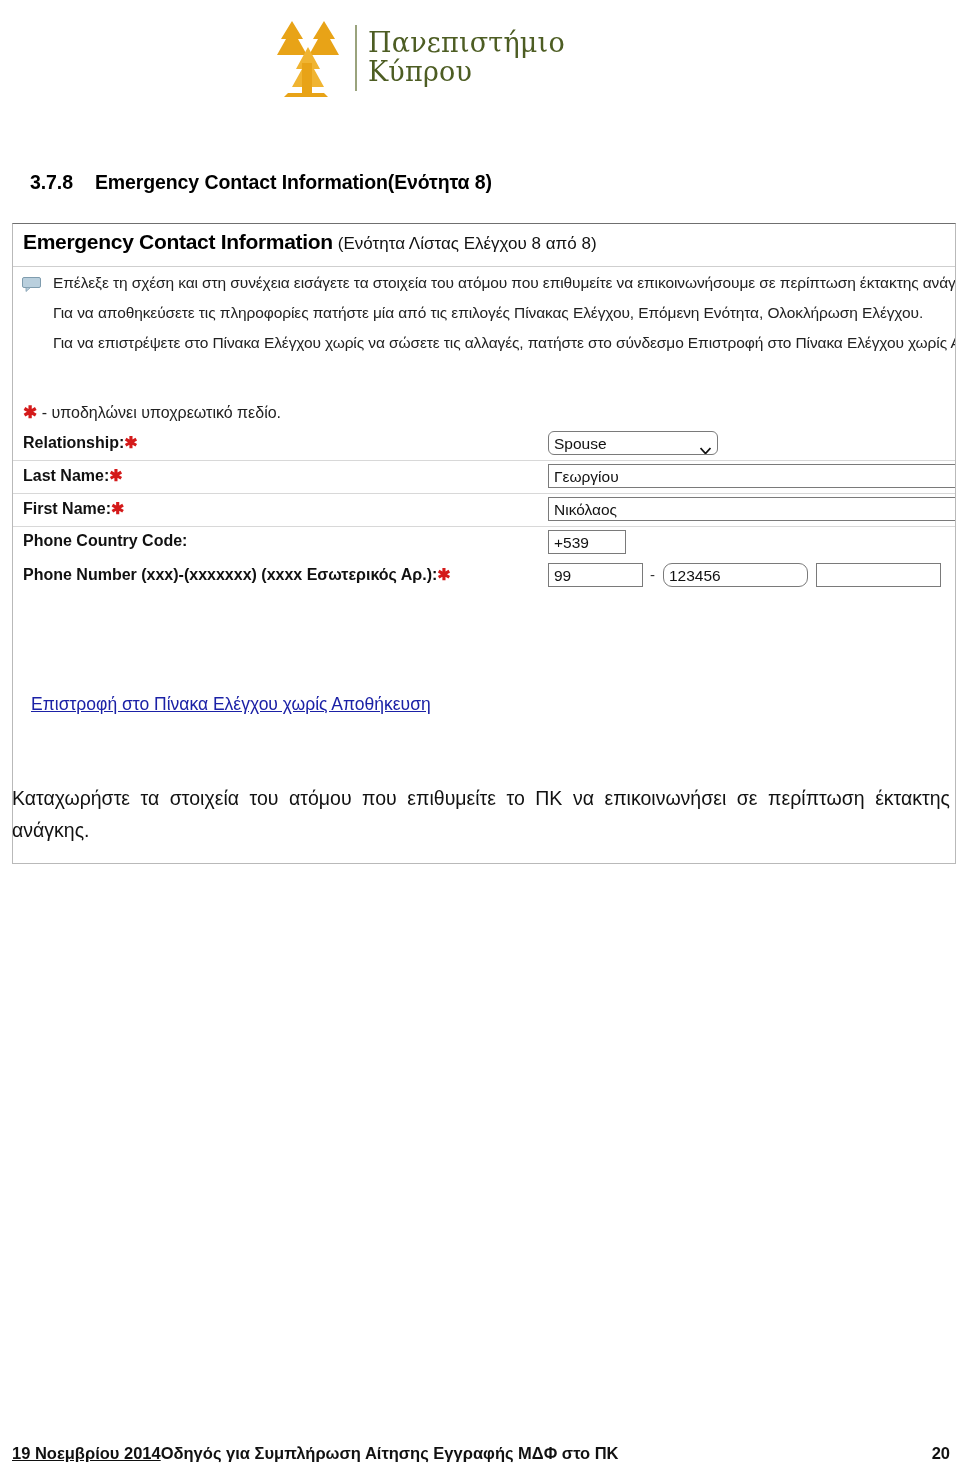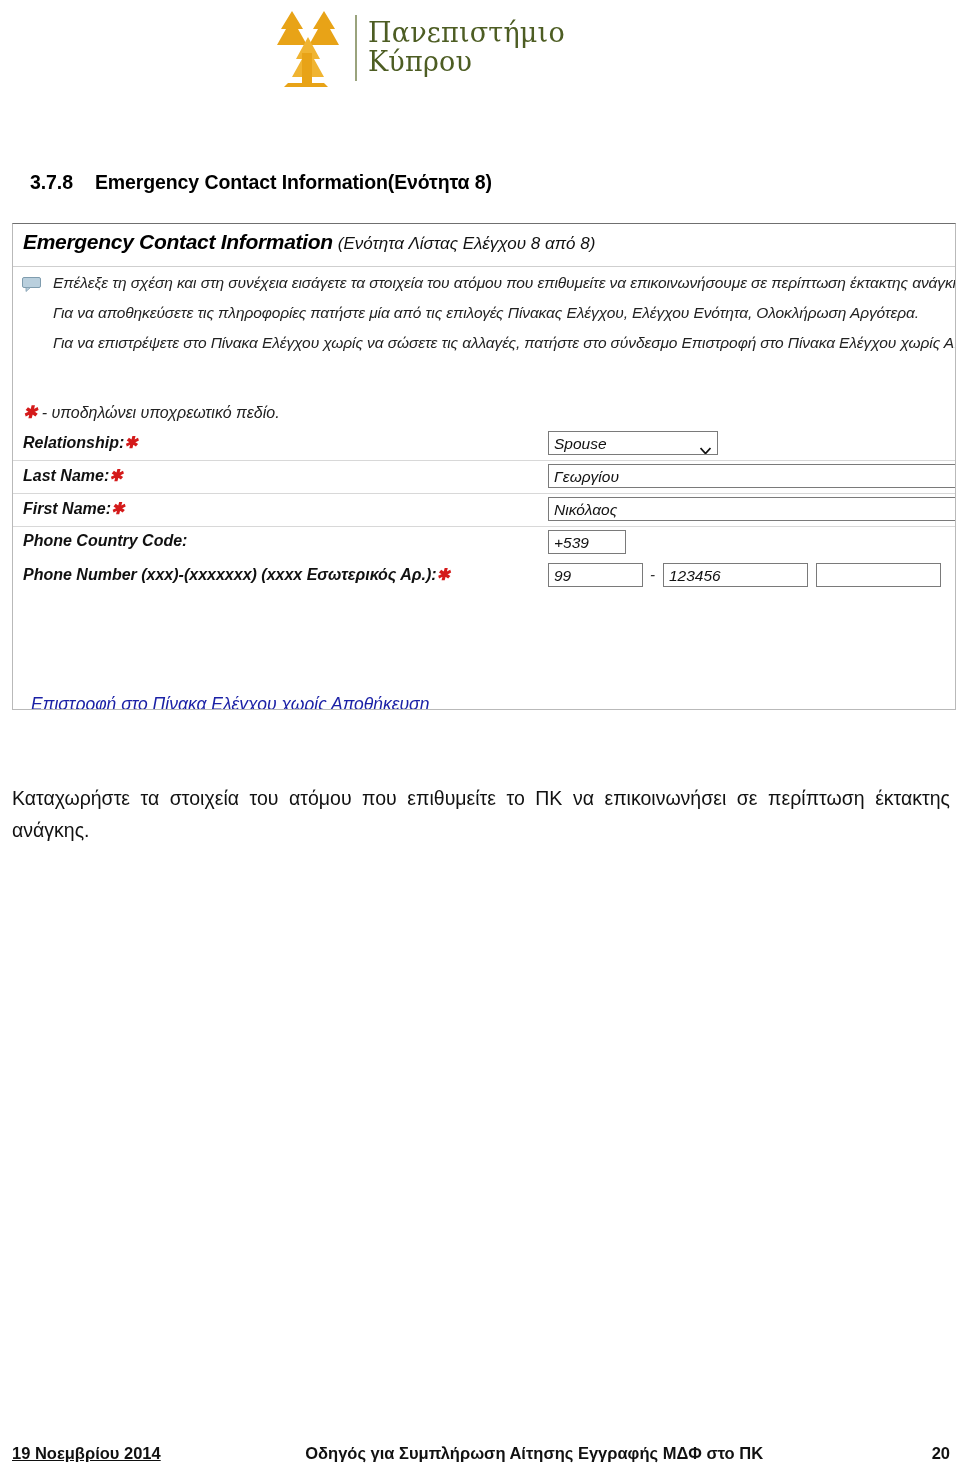--- a/index.html
+++ b/index.html
@@ -11,21 +11,21 @@
     width: 960px; height: 1483px;
     position: relative;
     font-family: "Liberation Sans", sans-serif;
     color: #000;
     overflow: hidden;
   }
 
   
   .logo-block {
     position: absolute;
-    left: 262px; top: 0;
+    left: 262px; top: 10px;
     width: 405px; height: 95px;
     display: flex; align-items: center;
   }
   .logo-mark {
     width: 88px; height: 82px;
     flex: 0 0 auto;
     position: relative;
   }
   .logo-divider {
     width: 2px; height: 66px;
@@ -57,26 +57,25 @@
     white-space: nowrap;
     letter-spacing: -0.1px;
   }
   .section-heading .num { margin-right: 22px; }
   .section-heading .gr-part { }
 
   
   .shot {
     position: absolute;
     left: 12px; top: 223px;
-    width: 944px; height: 487px;
+    width: 944px; height: 641px;
     border: 1px solid #b9b9b9;
     border-top: 1px solid #6f6f6f;
     background: #fff;
     overflow: hidden;
-    font-style: italic;
   }
   .shot-inner {
     position: relative;
     width: 1150px;   
     height: 100%;
   }
 
   .shot-title {
     position: absolute; left: 10px; top: 6px;
     white-space: nowrap;
@@ -151,21 +150,21 @@
     padding-right: 24px;
   }
   .chev {
     position: absolute;
     right: 6px; top: 7px;
     width: 11px; height: 8px;
   }
   .fld.wide { width: 415px; }
   .fld.cc   { width: 78px; }
   .fld.p1   { width: 95px; }
-  .fld.p2   { width: 145px; }
+  .fld.p2   { width: 145px; border-radius: 9px; }
   .fld.p3   { width: 125px; }
   .dash {
     position: absolute;
     font-size: 15px; color: #333; top: 3px;
   }
 
   .row-rule {
     position: absolute;
     left: 0; width: 100%; height: 1px; background: #d8d8d8;
   }
@@ -210,21 +209,21 @@
     position: absolute;
     left: 12px; top: 1444px;
     width: 938px;
     font-size: 16.5px;
     font-weight: bold;
     color: #111;
     display: flex;
     align-items: baseline;
   }
   .footer .f-date { flex: 0 0 auto; text-decoration: underline; }
-  .footer .f-title { flex: 1 1 auto; text-align: center; padding-right: 24px; }
+  .footer .f-title { flex: 1 1 auto; text-align: left; padding-right: 24px; }
   .footer .f-page { flex: 0 0 auto; }
 </style>
 </head>
 <body>
 
 <div class="logo-block">
   <div class="logo-mark">
     <svg viewBox="0 0 88 82" width="88" height="82">
       <g fill="#e8a317">
         <path d="M30 4 L19 22 L24 22 L15 38 L45 38 L36 22 L41 22 Z"></path>
@@ -256,32 +255,32 @@
     <div class="shot-rule"></div>
 
     <span class="bubble-icon">
       <svg viewBox="0 0 19 15" width="19" height="15">
         <rect x="0.5" y="0.5" width="18" height="10" rx="1.5" fill="#b9cfdd" stroke="#7f9cae"></rect>
         <path d="M4 10.5 L4 14.5 L8.5 10.5 Z" fill="#b9cfdd" stroke="#7f9cae" stroke-width="0.8"></path>
       </svg>
     </span>
 
     <div class="instr instr-1">Επέλεξε τη σχέση και στη συνέχεια εισάγετε τα στοιχεία του ατόμου που επιθυμείτε να επικοινωνήσουμε σε περίπτωση έκτακτης ανάγκης.</div>
-    <div class="instr instr-2">Για να αποθηκεύσετε τις πληροφορίες πατήστε μία από τις επιλογές Πίνακας Ελέγχου, Ελέγχου Ενότητα, Ολοκλήρωση Αργότερα.</div>
+    <div class="instr instr-2">Για να αποθηκεύσετε τις πληροφορίες πατήστε μία από τις επιλογές Πίνακας Ελέγχου, Επόμενη Ενότητα, Ολοκλήρωση Ελέγχου.</div>
     <div class="instr instr-3">Για να επιστρέψετε στο Πίνακα Ελέγχου χωρίς να σώσετε τις αλλαγές, πατήστε στο σύνδεσμο Επιστροφή στο Πίνακα Ελέγχου χωρίς Αποθήκευση.</div>
 
     <div class="req-note">
       <span class="star">✱</span>
       <span>- υποδηλώνει υποχρεωτικό πεδίο.</span>
     </div>
 
     <div class="form-row" style="top:207px;">
       <span class="form-label"><span>Relationship:</span><span class="star">✱</span></span>
     </div>
-    <div class="fld sel" style="left:535px; top:207px;">
+    <div class="fld sel" style="left:535px; top:207px;border-radius:6px;">
       <span>Spouse</span>
       <span class="chev">
         <svg viewBox="0 0 11 8" width="11" height="8">
             <path d="M0.5 1 L5.5 6.5 L10.5 1" fill="none" stroke="#111" stroke-width="1.8"></path>
           </svg>
       </span>
     </div>
     <div class="row-rule" style="top:236px;"></div>
 
     <div class="form-row" style="top:240px;">

